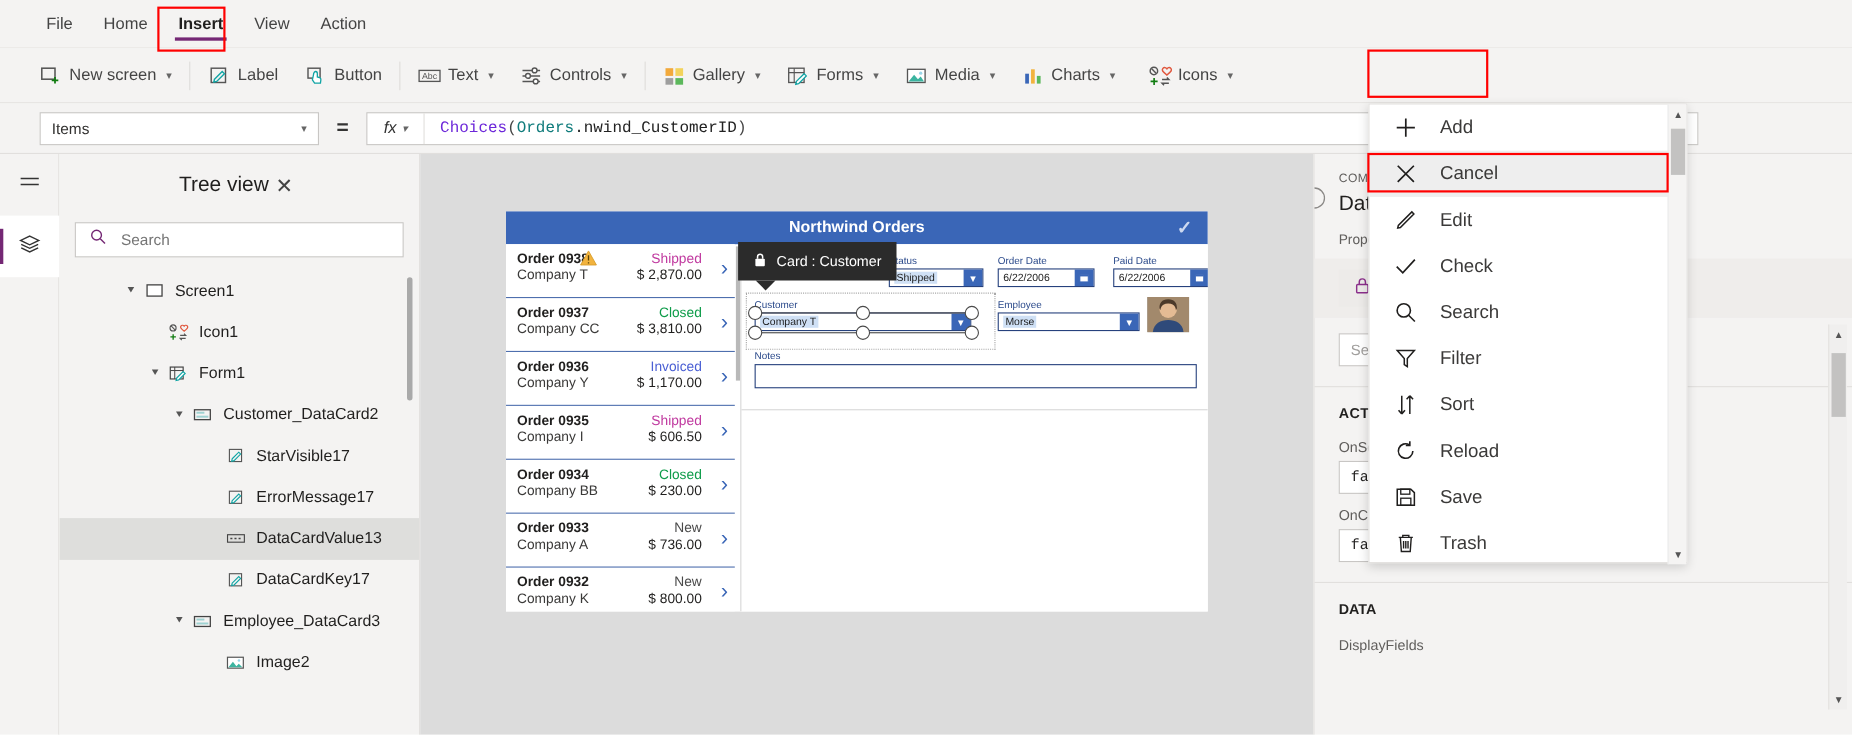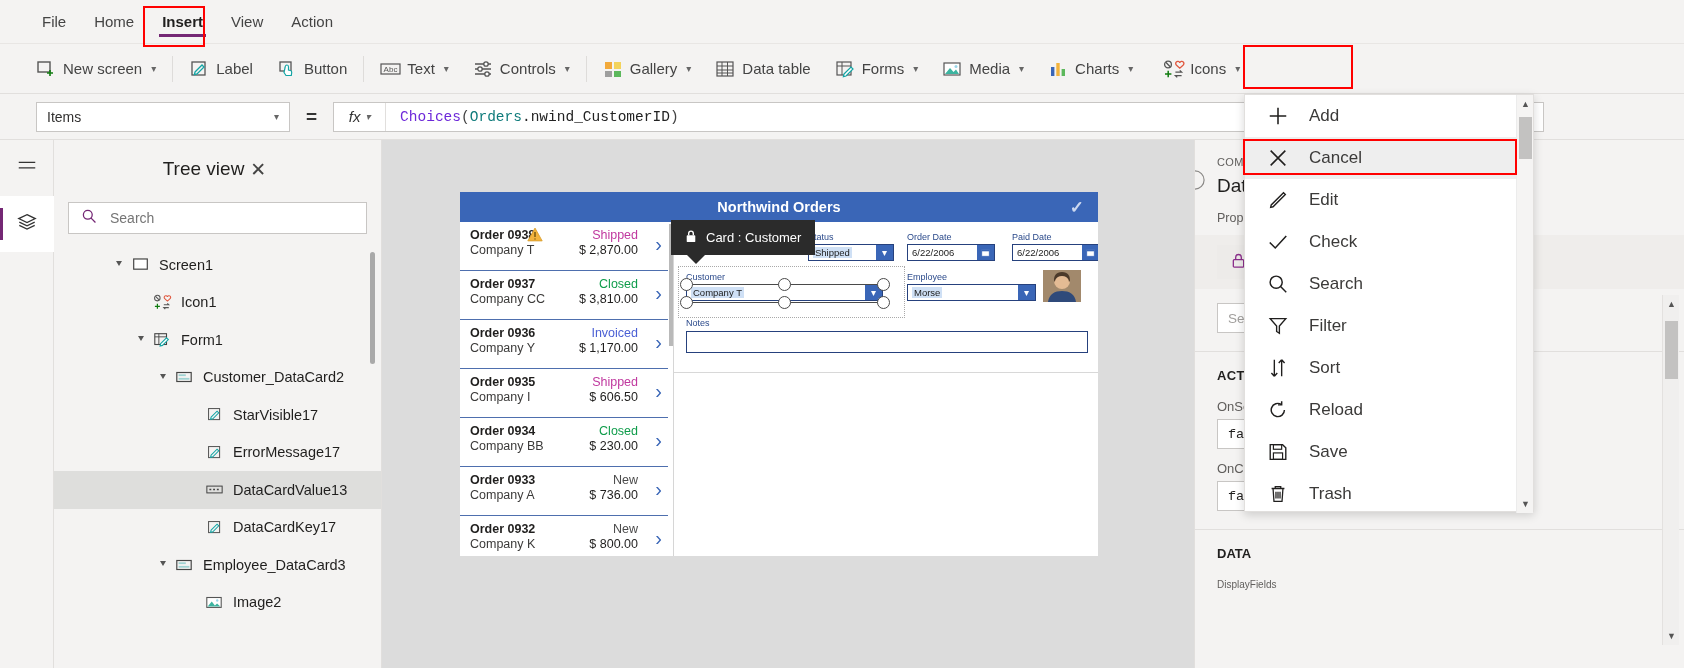--- a/index.html
+++ b/index.html
@@ -345,29 +345,20 @@
             <rect x="2" y="3" width="7" height="7" fill="#f2a93b"></rect>
             <rect x="11" y="3" width="7" height="7" fill="#f3d35c"></rect>
             <rect x="2" y="12" width="7" height="6" fill="#9e9e9e"></rect>
             <rect x="11" y="12" width="7" height="6" fill="#5cb85c"></rect>
           </svg>
       </span>
       <span>Gallery</span>
       <span class="chev">▾</span>
     </div>
 
-    <div class="rib-btn">
-      <span class="ico">
-        <svg viewBox="0 0 20 20" width="20" height="20">
-            <rect x="2" y="3" width="16" height="14" fill="none" stroke="#555" stroke-width="1.2"></rect>
-            <path d="M2 7h16M2 11h16M2 14h16M7 3v14M12.5 3v14" stroke="#555" stroke-width="1"></path>
-          </svg>
-      </span>
-      <span>Data table</span>
-    </div>
 
     <div class="rib-btn">
       <span class="ico">
         <svg viewBox="0 0 20 20" width="20" height="20">
             <rect x="2" y="3" width="14" height="13" fill="none" stroke="#555" stroke-width="1.2"></rect>
             <path d="M2 7h14M7 3v13" stroke="#555" stroke-width="1"></path>
             <path d="M9 15l7-7 2 2-7 7-2.6.6z" fill="#fff" stroke="#12a5a5" stroke-width="1.2"></path>
           </svg>
       </span>
       <span>Forms</span>
@@ -832,21 +823,21 @@
         <div class="rp-input" style="width:290px; margin-top:5px;">
           <span>false</span>
         </div>
       </div>
     </div>
 
     <div class="rp-divider" style="margin:18px 0 0 0;"></div>
 
     <div class="rp-row" style="padding-top:16px;">
       <div style="font-size:13px; color:#201f1e; font-weight:bold;">DATA</div>
-      <div style="font-size:10px;color:#605e5c; margin-top:18px;">DisplayFields</div>
+      <div style="font-size:13px;color:#605e5c; margin-top:18px;">DisplayFields</div>
     </div>
 
     <div class="rp-scroll-track">
       <div class="rp-arrow" style="top:4px;">▲</div>
       <div class="rp-scroll-thumb"></div>
       <div class="rp-arrow" style="bottom:4px;">▼</div>
     </div>
 
     <span class="hidden-ov" style="left:-10px; top:30px;">
       <svg viewBox="0 0 22 22" width="20" height="20">

